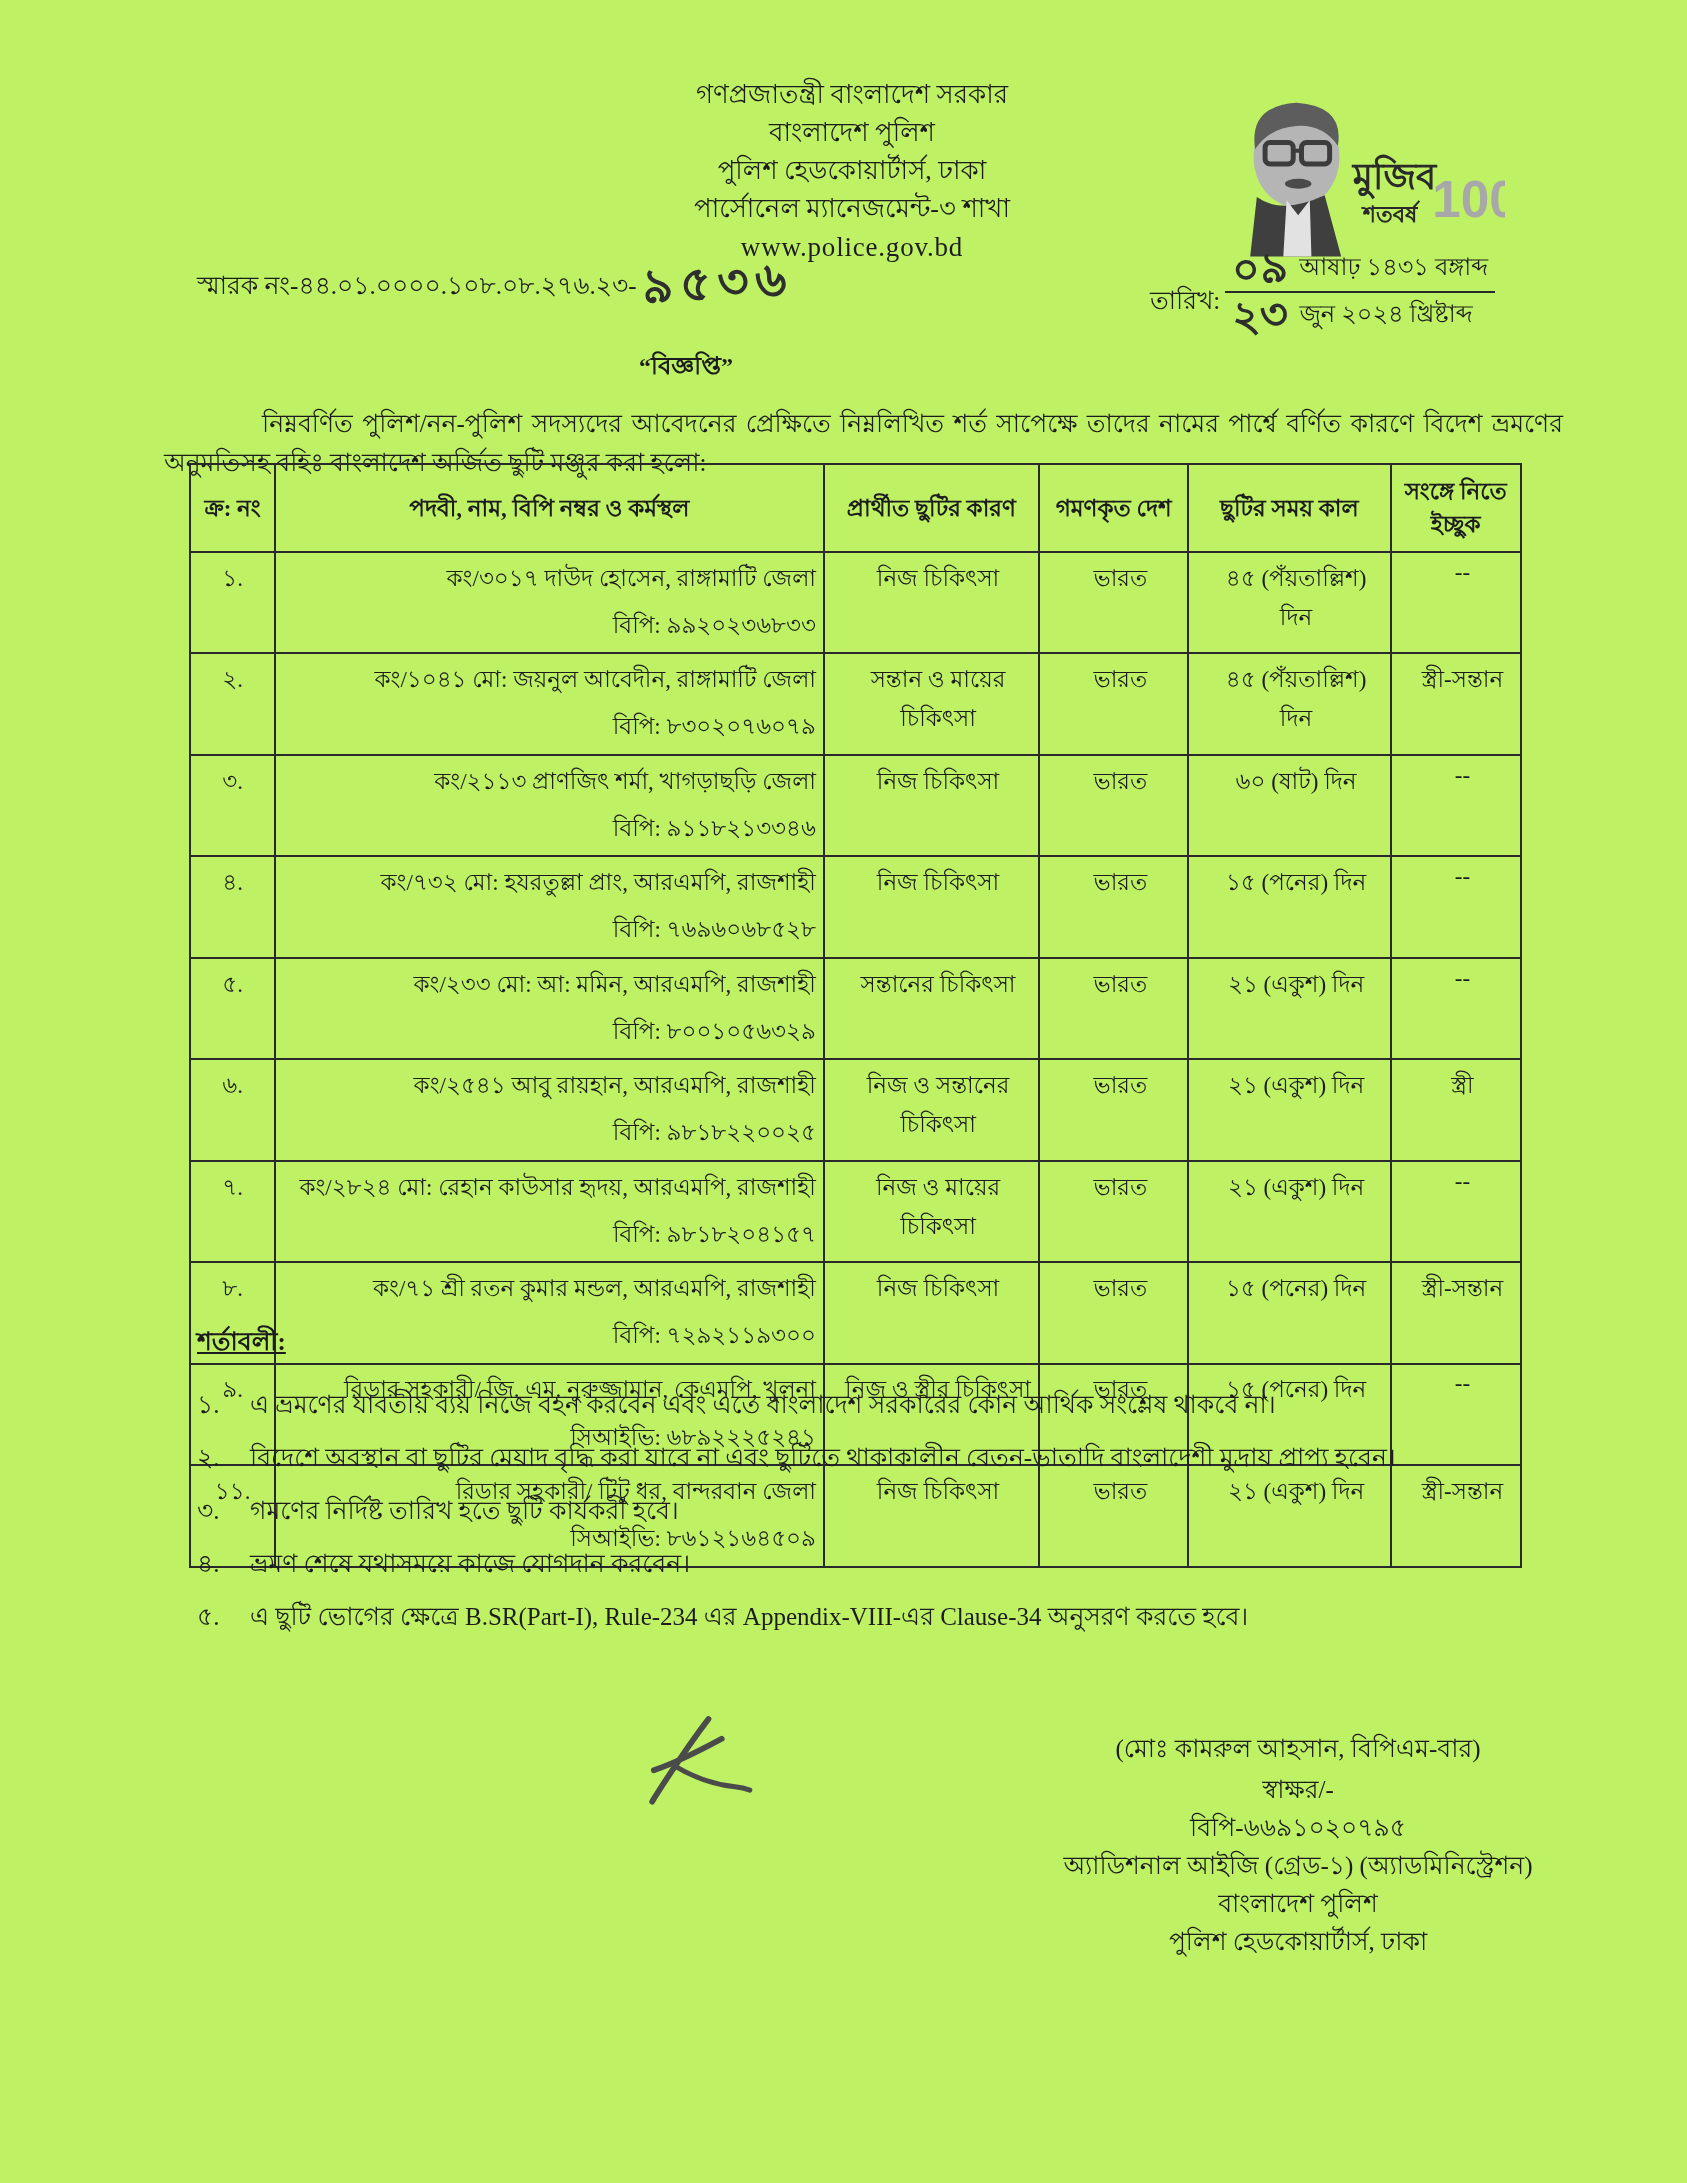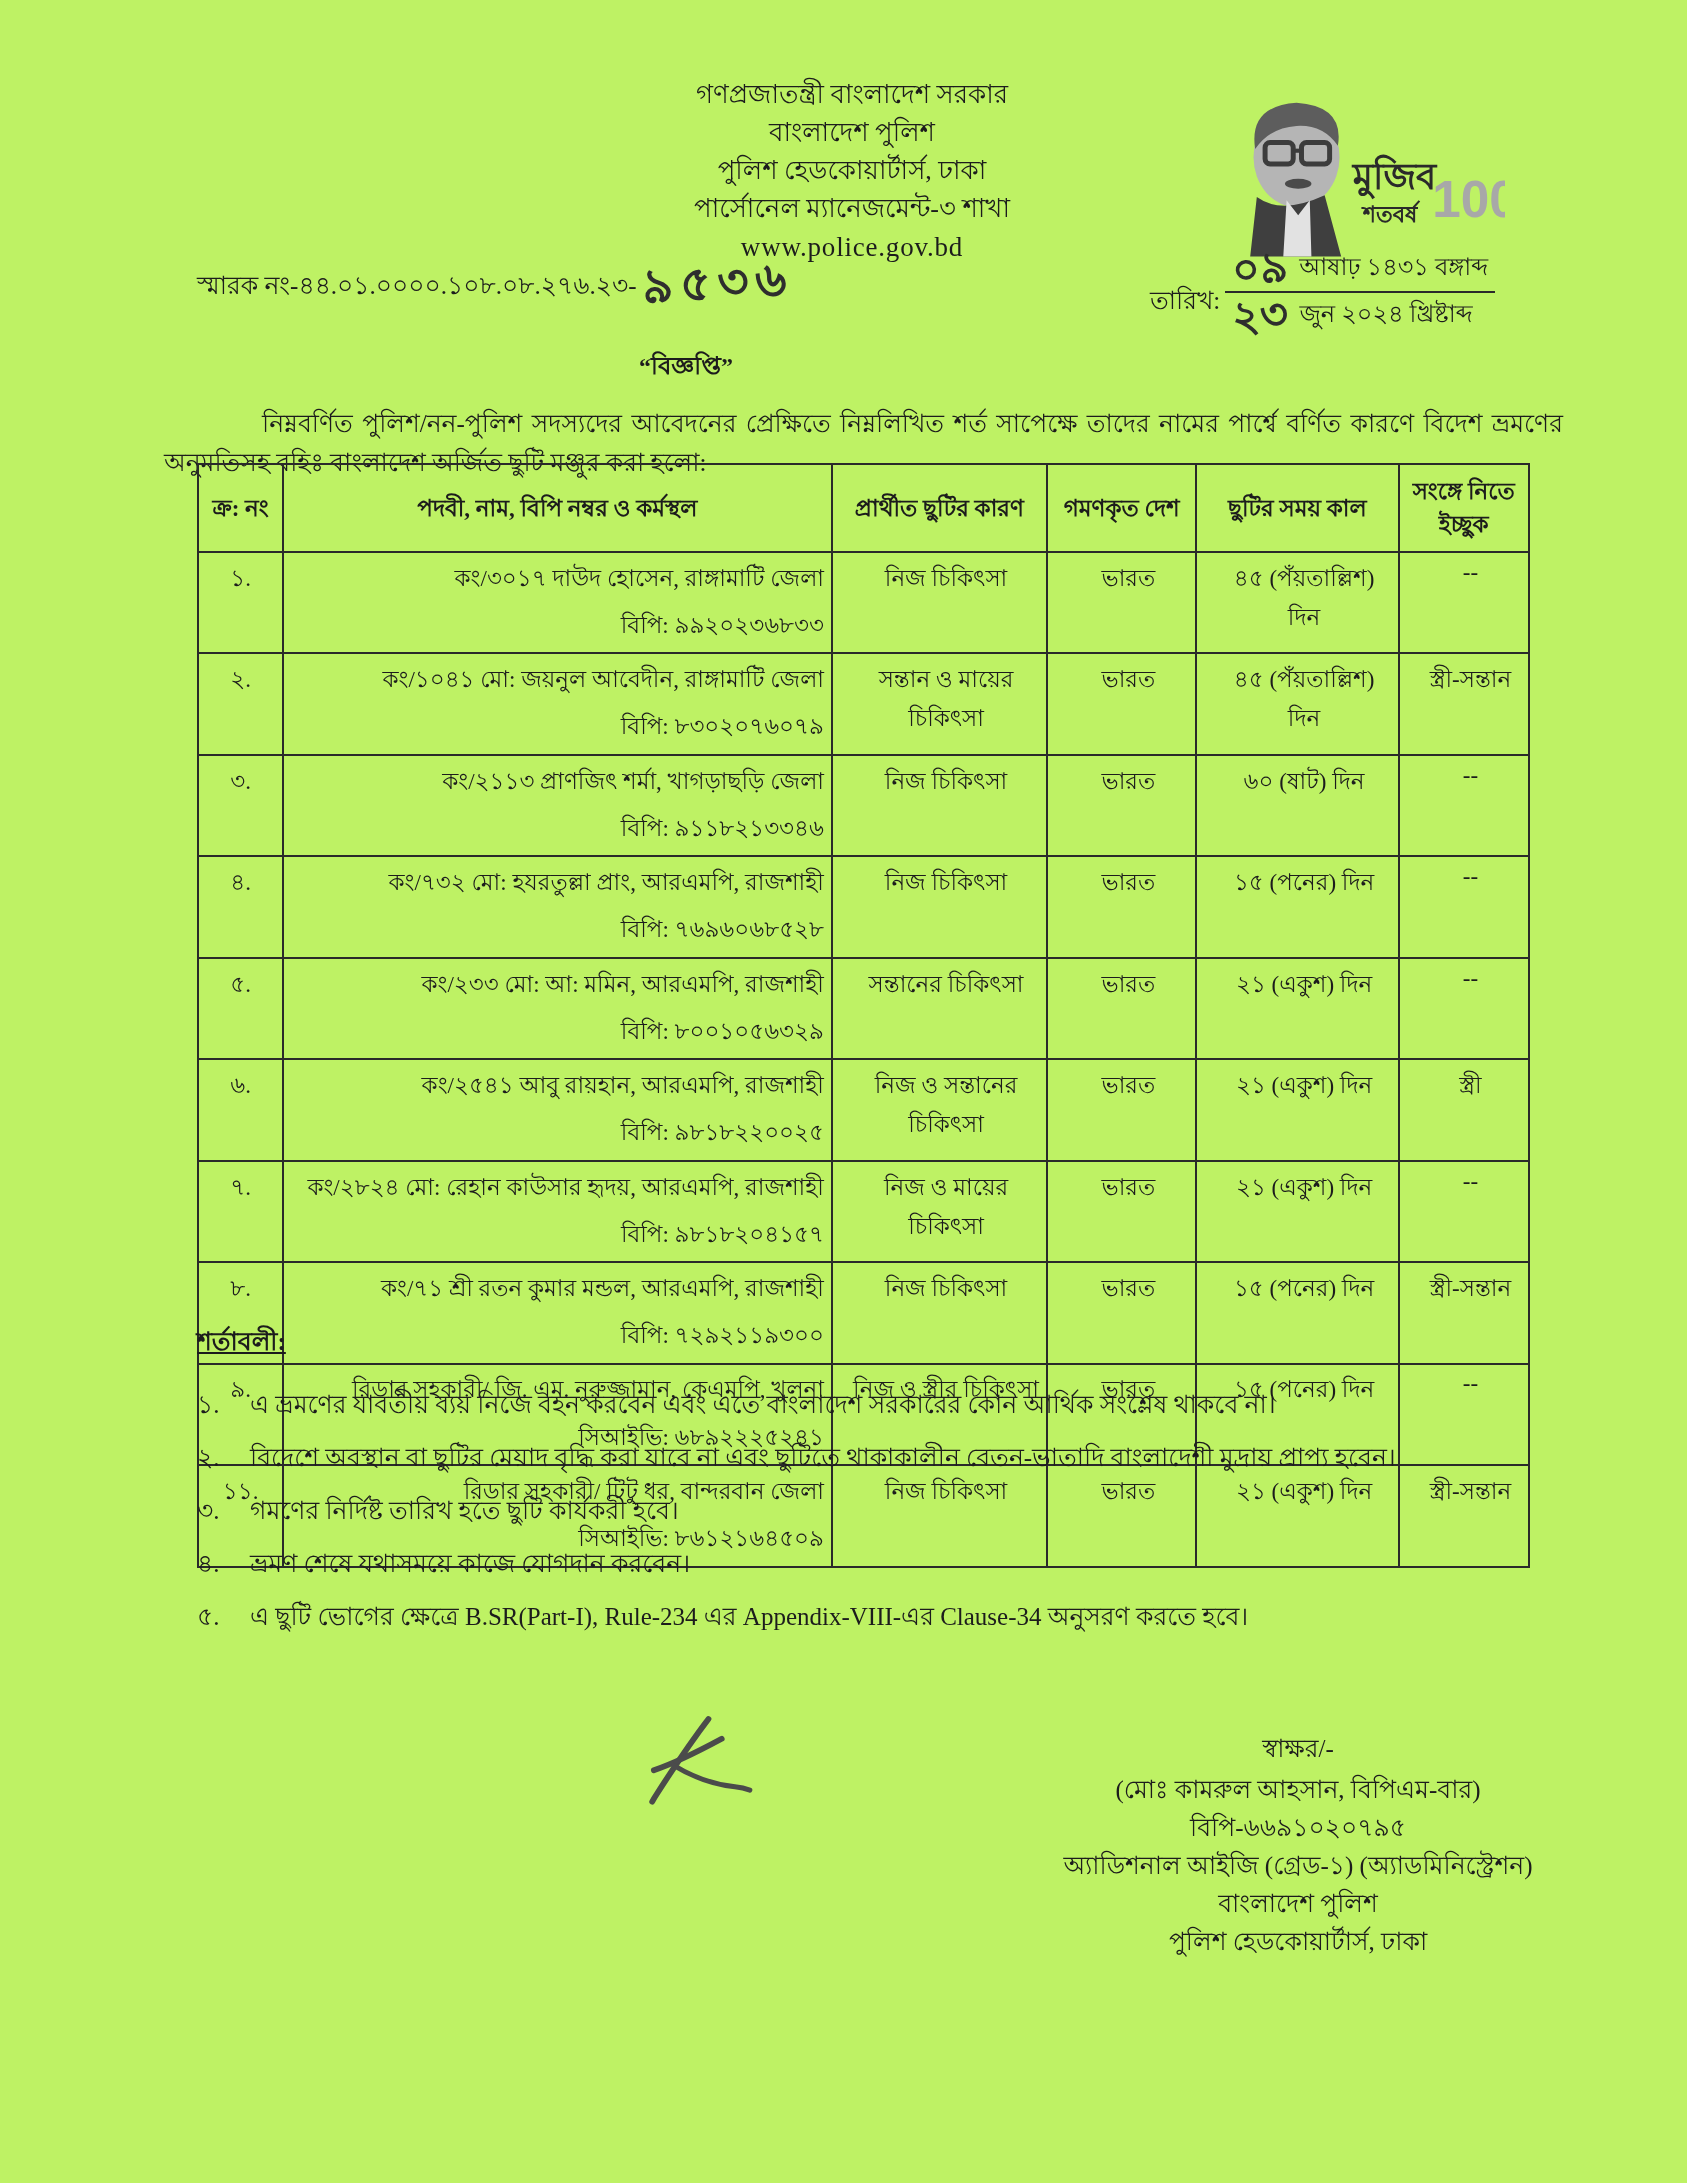--- a/index.html
+++ b/index.html
@@ -25,21 +25,21 @@
   .date-line .hand-day{font-size:43px; line-height:40px; transform:rotate(-4deg);}
   .date-line .date-text{font-size:24px;}
   .date-top{border-bottom:2.5px solid #2a2a2a; padding-bottom:3.3px;}
   .date-bottom{padding-top:1.7px;}
   
   .doc-title{position:absolute; top:347px; left:0; width:1372px; text-align:center;
     font-size:24px; font-weight:bold;}
   .intro{position:absolute; top:379px; left:164px; width:1399px; font-size:25px;
     line-height:39px; text-align:justify; text-indent:98px;}
   
-  .leave-table{position:absolute; top:463px; left:197px; width:1333px;
+  .leave-table{position:absolute; top:463px; left:189px; width:1333px;
     border-collapse:collapse; table-layout:fixed;}
   .leave-table th,.leave-table td{border:2.1px solid #2a2a2a; font-size:23px;
     vertical-align:top; padding:6.6px 6.6px;}
   .leave-table th{font-weight:bold; text-align:center; vertical-align:middle;
     padding:10px 5px; line-height:33px;}
   .c-sl{width:6.4%;} .c-name{width:41.2%;} .c-reason{width:16.2%;}
   .c-country{width:11.2%;} .c-dur{width:15.2%;} .c-comp{width:9.8%;}
   td.cell-sl{text-align:center;}
   td.cell-name{text-align:right; padding-left:23px;}
   td.cell-name .l2{margin-top:8.3px;}
@@ -280,22 +280,22 @@
   </div>
   </div>
 
   <svg class="k-mark" viewBox="0 0 180 140">
     <path d="M96 18 Q70 52 34 108 Q30 114 28 118" fill="none" stroke="#4b4b4b" stroke-width="7" stroke-linecap="round"></path>
     <path d="M30 80 Q60 70 112 42" fill="none" stroke="#4b4b4b" stroke-width="7" stroke-linecap="round"></path>
     <path d="M54 74 Q90 96 128 100 Q138 101 146 104" fill="none" stroke="#4b4b4b" stroke-width="6" stroke-linecap="round"></path>
   </svg>
 
   <div class="signature">
+    <div class="sig-line">(মোঃ কামরুল আহসান, বিপিএম-বার)</div>
     <div class="sig-line">স্বাক্ষর/-</div>
-    <div class="sig-line">(মোঃ কামরুল আহসান, বিপিএম-বার)</div>
     <div class="sig-line">বিপি-৬৬৯১০২০৭৯৫</div>
     <div class="sig-line">অ্যাডিশনাল আইজি (গ্রেড-১) (অ্যাডমিনিস্ট্রেশন)</div>
     <div class="sig-line">বাংলাদেশ পুলিশ</div>
     <div class="sig-line">পুলিশ হেডকোয়ার্টার্স, ঢাকা</div>
   </div>
 
 </div>
 
 
 </body></html>

